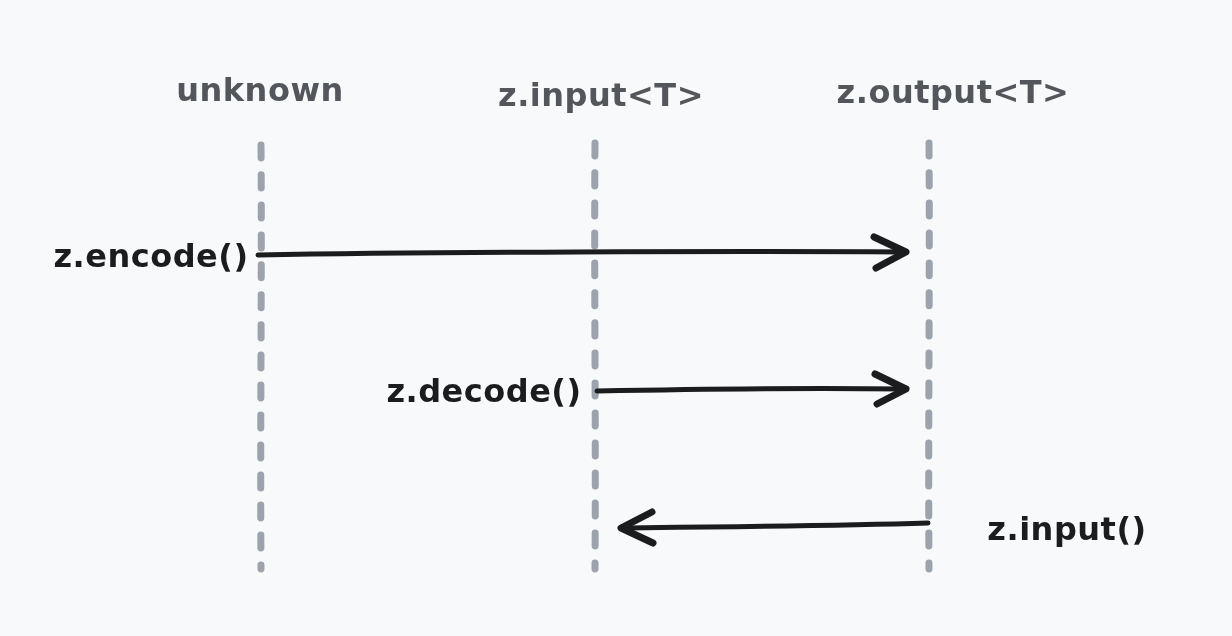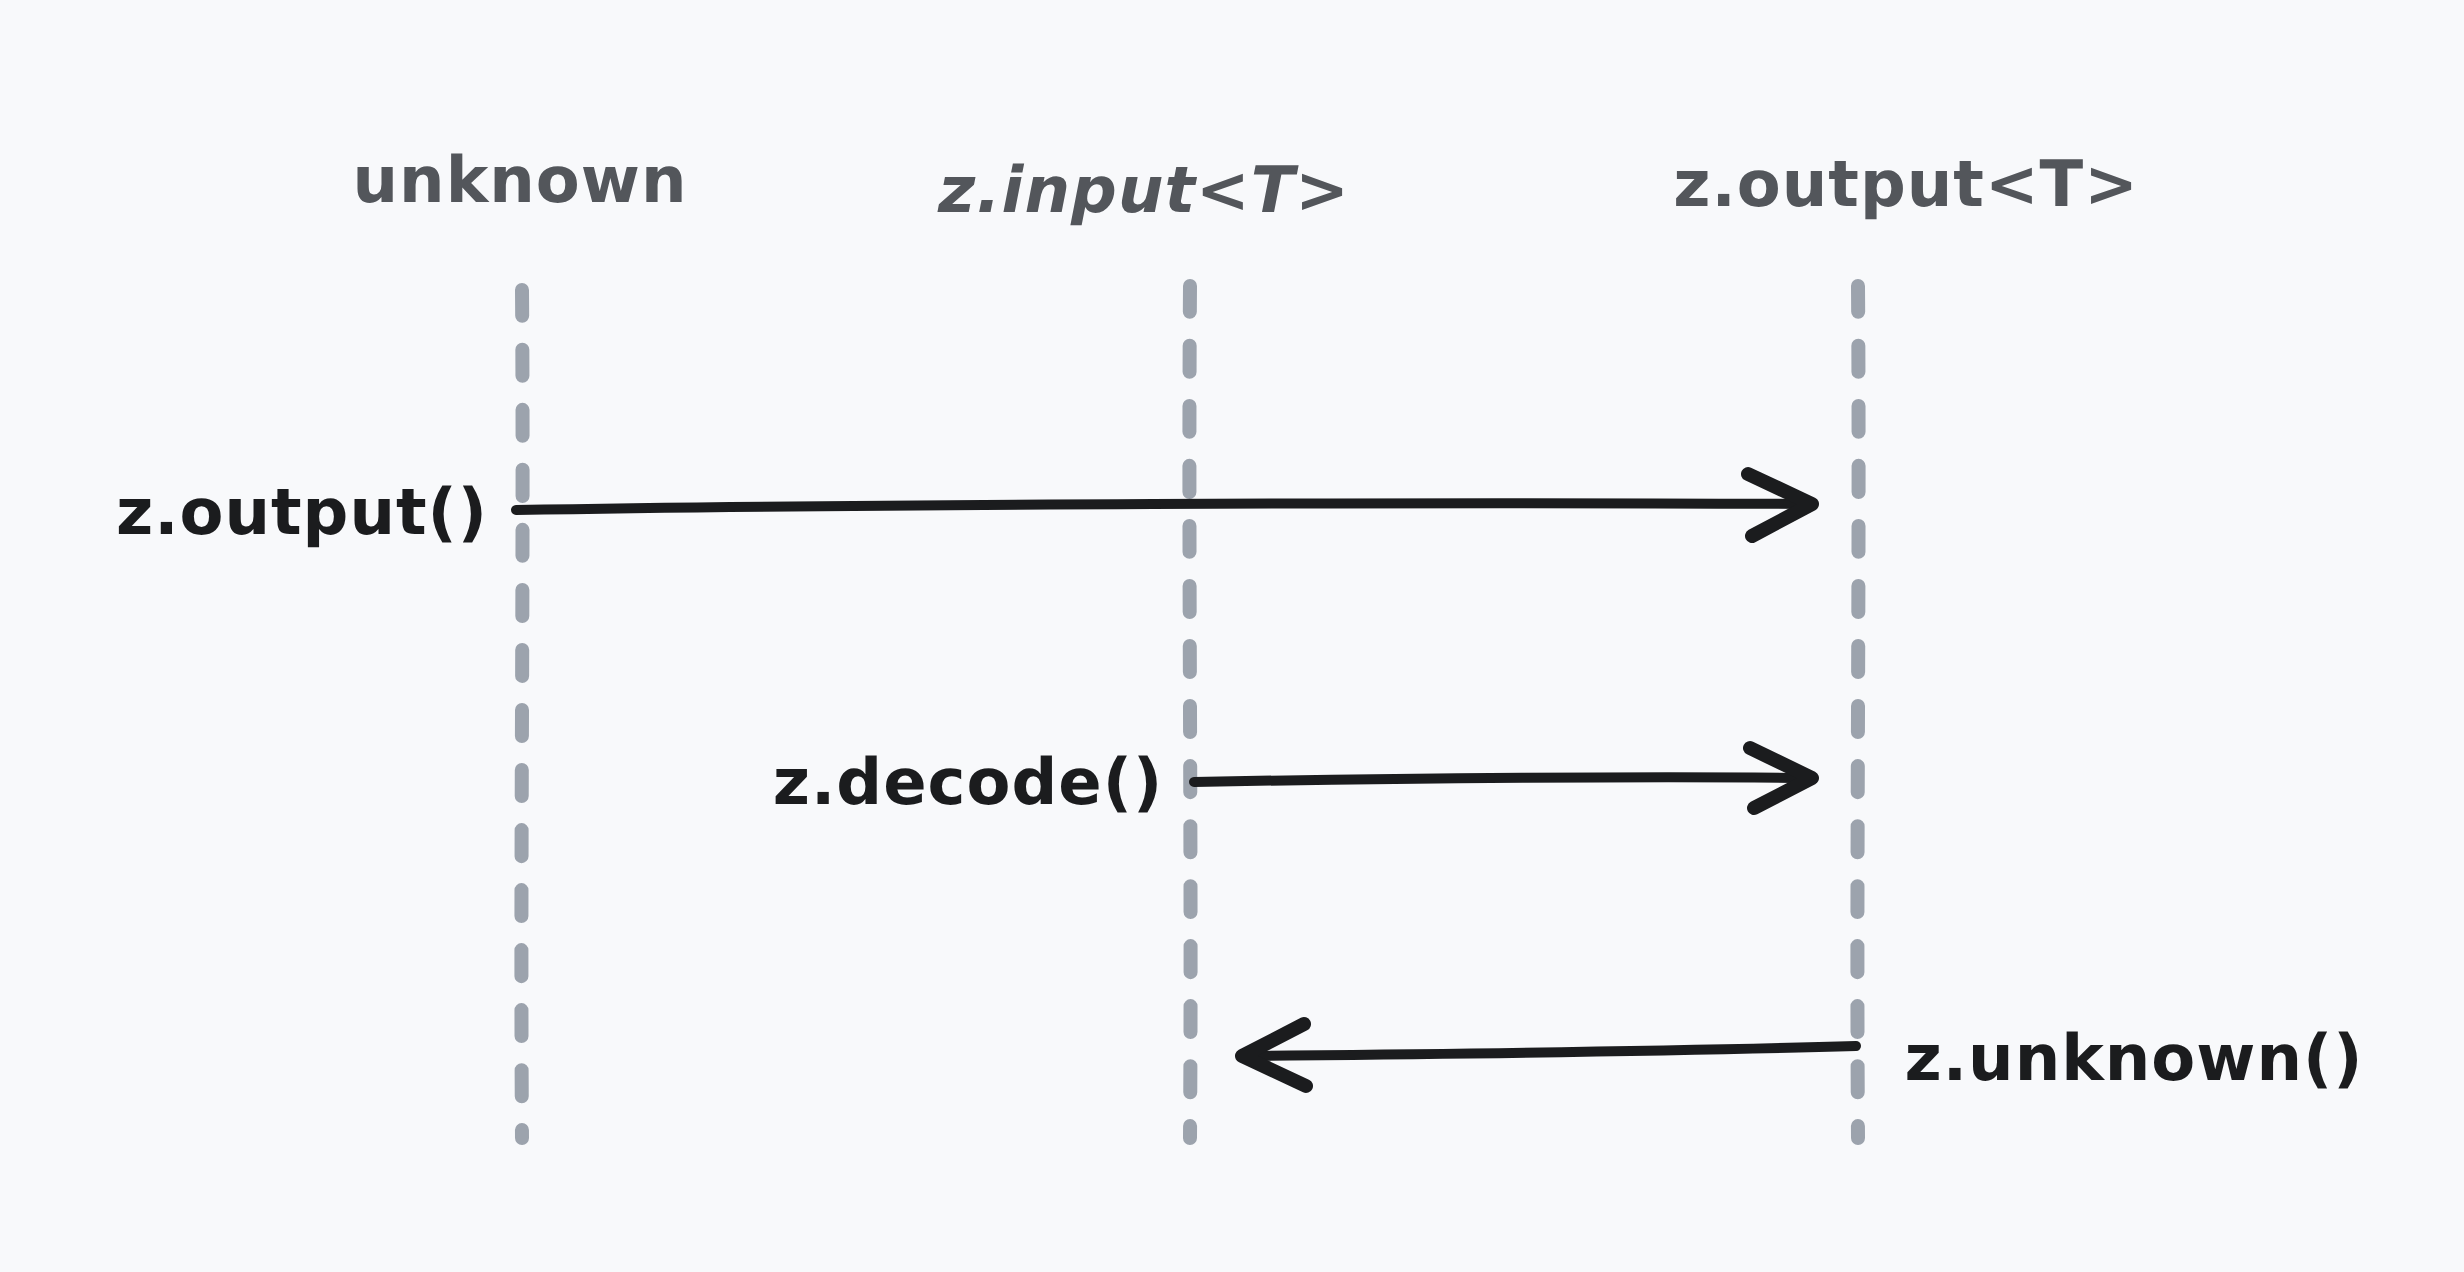--- a/index.html
+++ b/index.html
@@ -60,23 +60,23 @@
     </g>
 
     <g stroke="#1b1c1e">
       <path d="M 928 523 C 830 526, 720 527, 625 528" stroke-width="5"></path>
       <path d="M 652 512 L 621 528 L 653 543" stroke-width="7"></path>
     </g>
   </svg>
 
   <div class="label lifeline-label" style="left:260px; top:90px;">unknown</div>
 
-  <div class="label lifeline-label" style="left:572px; top:95px;font-style:italic;">z.input&lt;T&gt;</div>
+  <div class="label lifeline-label" style="left:601px; top:95px;">z.input&lt;T&gt;</div>
 
   <div class="label lifeline-label" style="left:953px; top:92px;text-align:center;">z.output&lt;T&gt;</div>
 
-  <div class="label message-label" style="left:151px; top:256px;">z.output()</div>
+  <div class="label message-label" style="left:151px; top:256px;">z.encode()</div>
 
   <div class="label message-label" style="left:484px; top:391px;">z.decode()</div>
 
-  <div class="label message-label" style="left:1067px; top:529px;">z.unknown()</div>
+  <div class="label message-label" style="left:1067px; top:529px;">z.input()</div>
 
 </div>
 
 </body></html>

